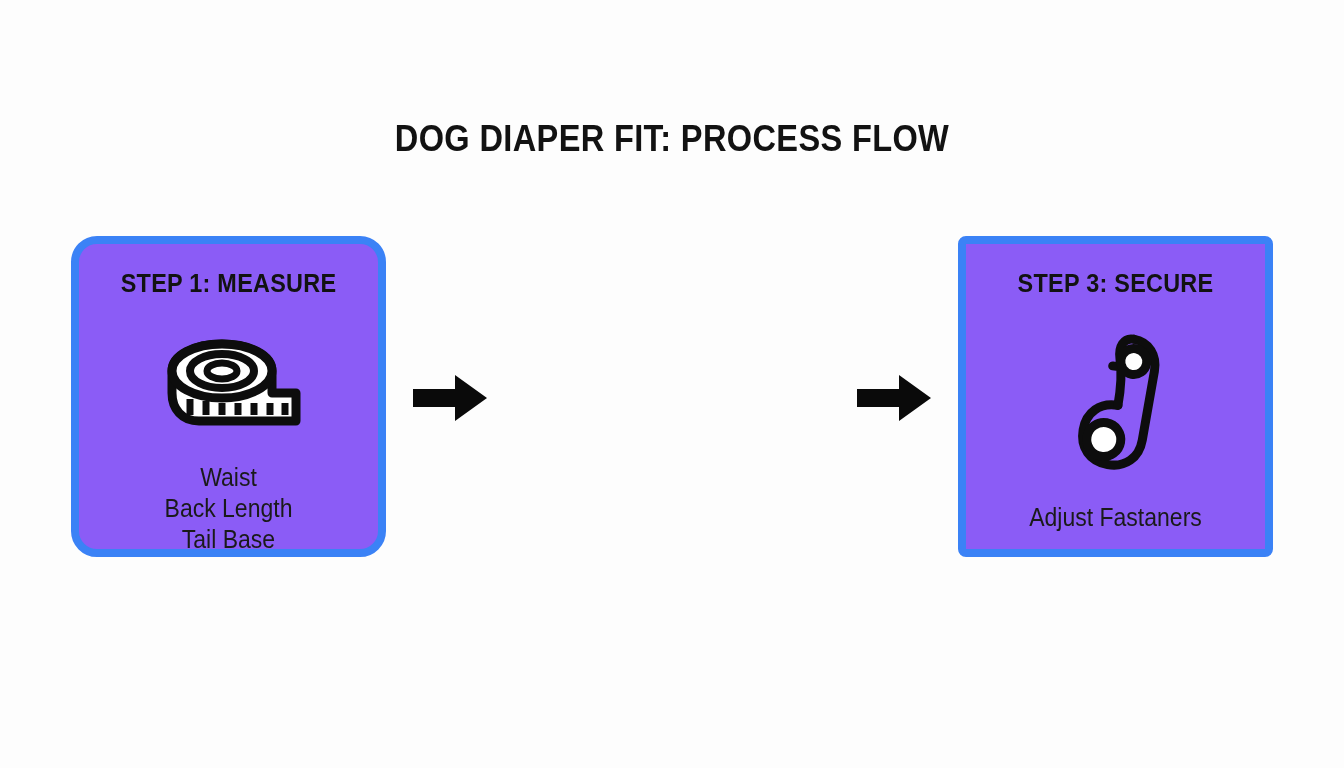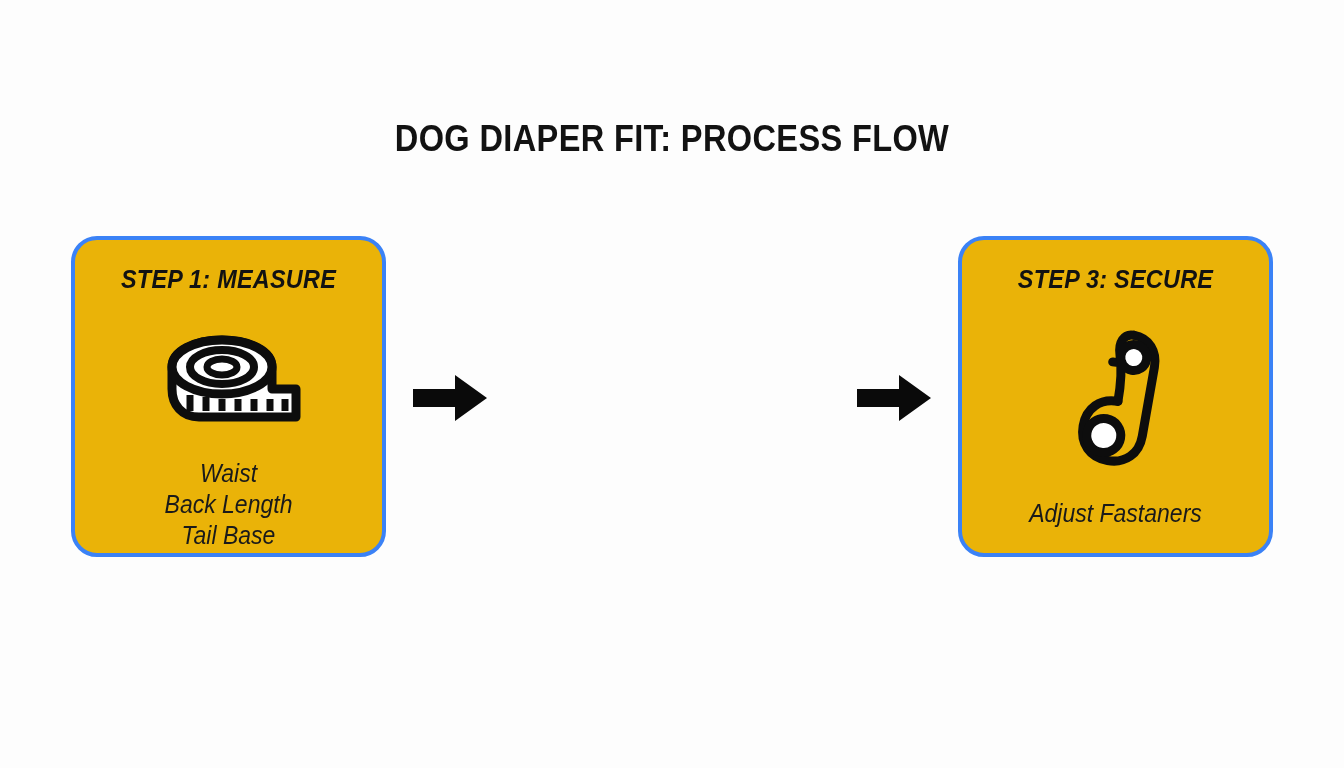--- a/index.html
+++ b/index.html
@@ -39,28 +39,27 @@
     white-space: nowrap;
   }
 
   
   .step-card {
     position: absolute;
     top: 236px;
     width: 315px;
     height: 321px;
     box-sizing: border-box;
-    border: 4px solid #3b82f6;
+    border: 8px solid #3b82f6;
     border-radius: 26px;
-    background: #eab308;
-    font-style: italic;
+    background: #8b5cf6;
   }
   #step-card-1 { left: 71px; }
   #step-card-2 { left: 516px; }
-  #step-card-3 { left: 958px; }
+  #step-card-3 { left: 958px; border-radius: 8px; }
 
   .step-header {
     position: absolute;
     top: 24px;
     left: 0;
     width: 100%;
     text-align: center;
     font-family: "Liberation Sans Narrow", "Liberation Sans", sans-serif;
     font-weight: bold;
     font-size: 26px;

